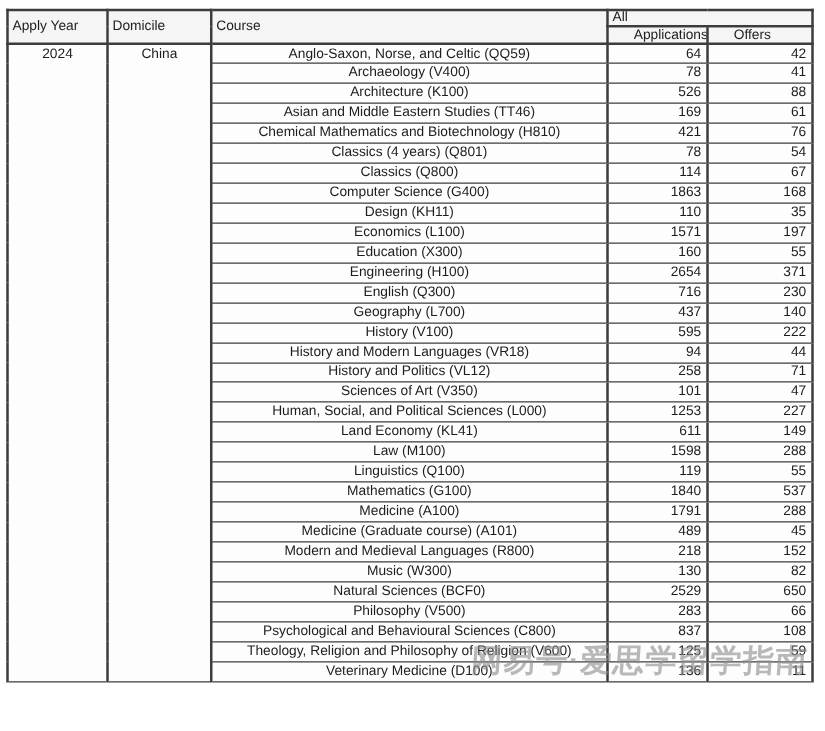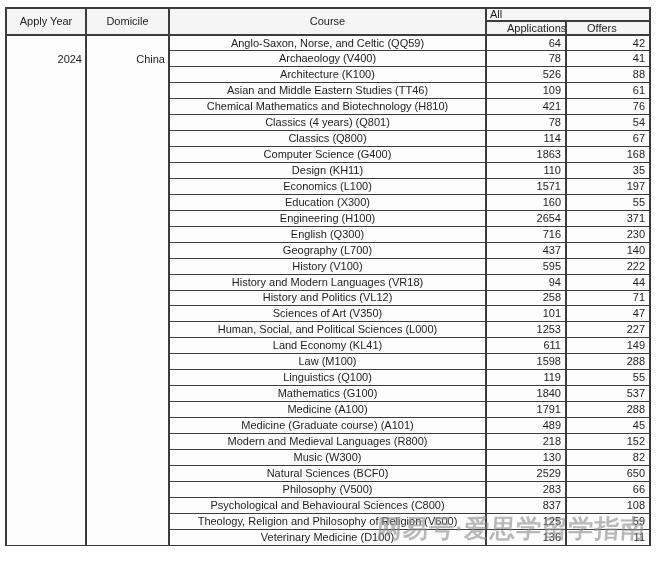--- a/index.html
+++ b/index.html
@@ -15,27 +15,27 @@
     border-right-width: 2px;
     font-size: 11px;
     font-weight: normal;
     line-height: 1;
     padding: 0 3px;
     white-space: nowrap;
     overflow: hidden;
     background: #fdfdfd;
   }
   thead th { border-top-width: 2px; border-bottom-width: 2px; background: #f5f5f5; }
-  thead .left { text-align: center; height: 13px; }
+  thead .left { text-align: left; height: 13px; }
   thead .center { text-align: left; }
   .hr1 th { height: 13px; }
   .hr2 th { height: 14px; padding-left: 20px; }
 
   tbody td { height: 15.95px; }
-  td.merged { vertical-align: top; text-align: right; padding-top: 18px; border-bottom-width: 1px; }
+  td.merged { vertical-align: top; text-align: center; padding-top: 2px; border-bottom-width: 1px; }
   td.course { text-align: center; }
   td.num { text-align: right; padding-right: 4px; }
 
   .watermark {
     position: absolute;
     right: 3px;
     bottom: 1px;
     font-size: 25px;
     font-weight: bold;
     letter-spacing: 1px;
@@ -83,21 +83,21 @@
           <td class="num">78</td>
           <td class="num">41</td>
         </tr>
         <tr>
           <td class="course">Architecture (K100)</td>
           <td class="num">526</td>
           <td class="num">88</td>
         </tr>
         <tr>
           <td class="course">Asian and Middle Eastern Studies (TT46)</td>
-          <td class="num">109</td>
+          <td class="num">169</td>
           <td class="num">61</td>
         </tr>
         <tr>
           <td class="course">Chemical Mathematics and Biotechnology (H810)</td>
           <td class="num">421</td>
           <td class="num">76</td>
         </tr>
         <tr>
           <td class="course">Classics (4 years) (Q801)</td>
           <td class="num">78</td>

